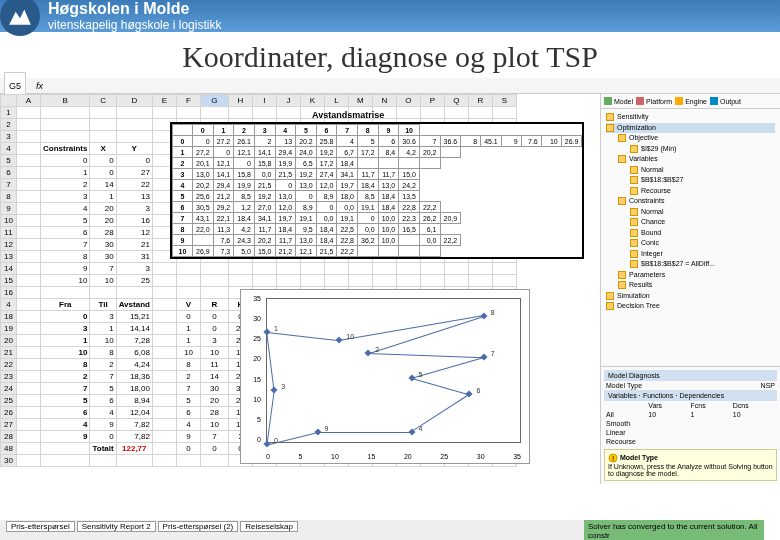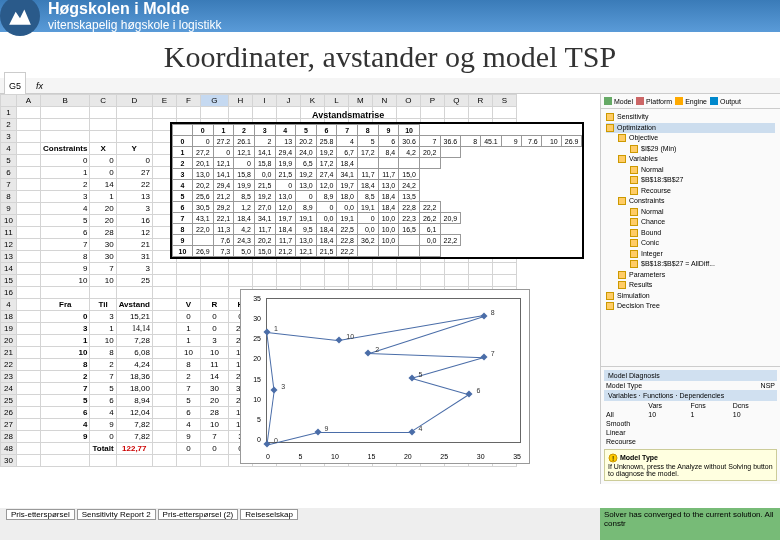--- a/index.html
+++ b/index.html
@@ -27,21 +27,21 @@
 .side-tab.d .ico{background:#08c}
 .tree{padding:3px 5px;font-size:7px;line-height:1.5;flex:1}
 .tree-item{display:flex;align-items:center;gap:3px}
 .tree-item .fold{width:8px;height:8px;background:#fc6;border:1px solid #c90}
 .tree-item.lvl1{padding-left:12px}
 .tree-item.lvl2{padding-left:24px}
 .diag{border-top:1px solid #ccc;padding:3px}
 .diag-hdr{background:#d0e0f0;padding:2px 4px;font-size:7px}
 .diag-row{display:flex;justify-content:space-between;font-size:7px;padding:1px 2px}
 .note{background:#ffffe0;border:1px solid #cc9;padding:3px;font-size:7px;margin-top:3px}
-.status{position:absolute;bottom:0;left:0;right:0;height:32px;display:flex}
+.status{position:absolute;bottom:0;left:0;right:16px;height:20px;display:flex}
 .status-l{flex:1;background:#eee;font-size:8px;padding:2px 6px}
 .status-r{width:180px;background:#7b7;font-size:8px;padding:2px 4px}
 table.grid{border-collapse:collapse;font-size:8px}
 table.grid th,table.grid td{border:1px solid #d4d4d4;padding:0 2px;height:12px;text-align:center;white-space:nowrap}
 table.grid th{background:#e8e8e8;font-weight:normal}
 table.grid .rowh{background:#e8e8e8;width:16px}
 table.grid .sel{background:#c5d9f1}
 .matrix{position:absolute;left:170px;top:28px;border:2px solid #000;font-size:7px;background:#fff}
 .matrix table{border-collapse:collapse}
 .matrix td,.matrix th{border:1px solid #999;padding:0 3px;height:11px;text-align:right;min-width:20px}
@@ -65,21 +65,21 @@
     <svg viewBox="0 0 24 24">
         <path d="M2 20 L8 8 L12 14 L16 6 L22 20 Z" fill="#fff"></path>
       </svg>
   </div>
   <div class="hdr-txt">
     <div class="t1">Høgskolen i Molde</div>
     <div class="t2">vitenskapelig høgskole i logistikk</div>
   </div>
 </div>
 
-<div class="title">Koordinater, avstander og model TSP</div>
+<div class="title">Koordinater, diagnose og plot TSP</div>
 
 <div class="fbar">
   <span class="cell">G5</span>
   <span class="fx">fx</span>
 </div>
 
 <div class="sheet-wrap">
   <div class="sheet">
     <table class="grid" id="grid">
         <tbody>
@@ -499,21 +499,21 @@
             <td></td>
             <td></td>
             <td></td>
             <td></td>
           </tr>
           <tr>
             <td class="rowh">19</td>
             <td></td>
             <td class="bold" style="text-align: right;">3</td>
             <td style="text-align: right;">1</td>
-            <td style="text-align: right; font-family: Liberation Serif, serif;">14,14</td>
+            <td style="text-align: right;">14,14</td>
             <td></td>
             <td>1</td>
             <td>0</td>
             <td>27</td>
             <td></td>
             <td></td>
             <td></td>
             <td></td>
             <td></td>
             <td></td>

